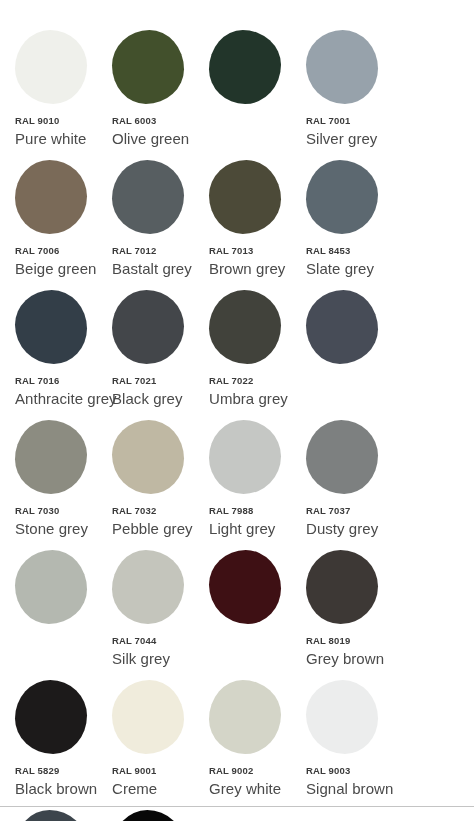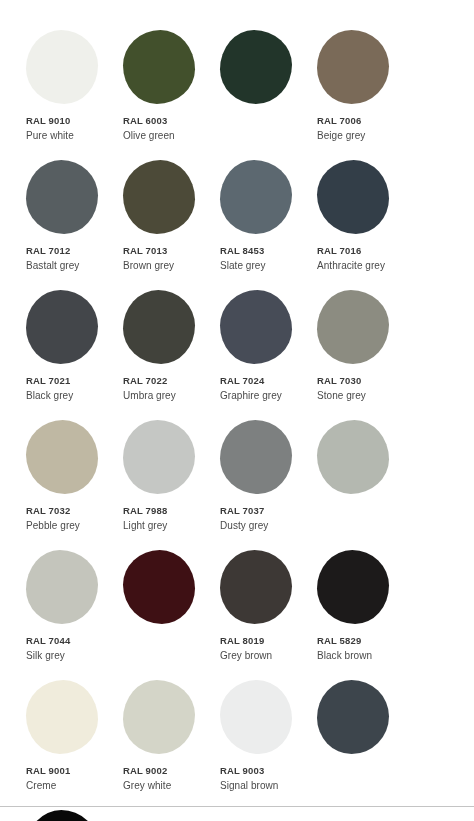--- a/index.html
+++ b/index.html
@@ -22,21 +22,21 @@
     width: 474px;
     display: flex;
     flex-wrap: wrap;
     padding: 30px 0 0 0;
     box-sizing: border-box;
   }
 
   .swatch-cell {
     width: 97px;
     margin-left: 0;
-    padding-left: 26px;
+    padding-left: 15px;
     box-sizing: border-box;
     margin-bottom: 5px;
     height: 125px;
     position: relative;
   }
 
   
   .blob {
     width: 72px;
     height: 74px;
@@ -53,21 +53,21 @@
   .ral-code {
     display: block;
     font-size: 9.5px;
     font-weight: bold;
     color: #3b3b3b;
     letter-spacing: 0.15px;
   }
 
   .ral-name {
     display: block;
-    font-size: 10px;
+    font-size: 15px;
     font-weight: normal;
     color: #4a4a4a;
     letter-spacing: 0.05px;
     margin-top: 1px;
   }
 
   #bottom-divider {
     position: absolute;
     left: 0;
     top: 806px;
@@ -91,24 +91,31 @@
       <span class="blob" style="background: rgb(66, 80, 44); border-radius: 52% 48% 53% 47% / 48% 53% 47% 52%;"></span>
       <div class="swatch-label">
         <span class="ral-code">RAL 6003</span>
         <span class="ral-name">Olive green</span>
       </div>
     </div>
     <div class="swatch-cell">
       <span class="blob" style="background: rgb(34, 53, 42); border-radius: 47% 53% 50% 50% / 53% 47%;"></span>
     </div>
     <div class="swatch-cell">
+      <span class="blob" style="background: rgb(151, 162, 171); border-radius: 51% 49% 46% 54% / 47% 52% 48% 53%;"></span>
+      <div class="swatch-label">
+        <span class="ral-code">RAL 7001</span>
+        <span class="ral-name">Silver grey</span>
+      </div>
+    </div>
+    <div class="swatch-cell">
       <span class="blob" style="background: rgb(122, 106, 88); border-radius: 48% 52% 52% 48% / 51% 49%;"></span>
       <div class="swatch-label">
         <span class="ral-code">RAL 7006</span>
-        <span class="ral-name">Beige grey</span>
+        <span class="ral-name">Beige green</span>
       </div>
     </div>
     <div class="swatch-cell">
       <span class="blob" style="background: rgb(87, 94, 97); border-radius: 49% 51% 47% 53% / 52% 48%;"></span>
       <div class="swatch-label">
         <span class="ral-code">RAL 7012</span>
         <span class="ral-name">Bastalt grey</span>
       </div>
     </div>
     <div class="swatch-cell">
@@ -141,24 +148,20 @@
     </div>
     <div class="swatch-cell">
       <span class="blob" style="background: rgb(65, 66, 59); border-radius: 49% 51% 47% 53% / 52% 48%;"></span>
       <div class="swatch-label">
         <span class="ral-code">RAL 7022</span>
         <span class="ral-name">Umbra grey</span>
       </div>
     </div>
     <div class="swatch-cell">
       <span class="blob" style="background: rgb(71, 76, 87); border-radius: 52% 48% 53% 47% / 48% 53% 47% 52%;"></span>
-      <div class="swatch-label">
-        <span class="ral-code">RAL 7024</span>
-        <span class="ral-name">Graphire grey</span>
-      </div>
     </div>
     <div class="swatch-cell">
       <span class="blob" style="background: rgb(140, 140, 129); border-radius: 47% 53% 50% 50% / 53% 47%;"></span>
       <div class="swatch-label">
         <span class="ral-code">RAL 7030</span>
         <span class="ral-name">Stone grey</span>
       </div>
     </div>
     <div class="swatch-cell">
       <span class="blob" style="background: rgb(191, 184, 163); border-radius: 51% 49% 46% 54% / 47% 52% 48% 53%;"></span>

